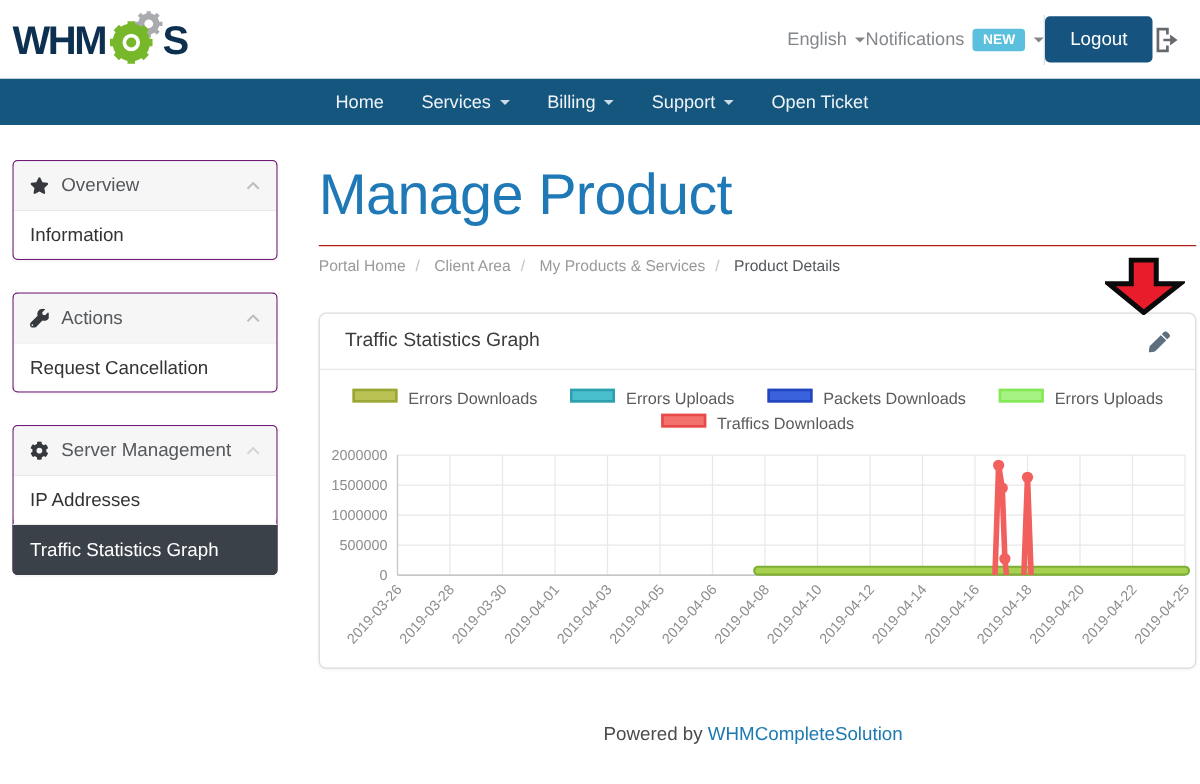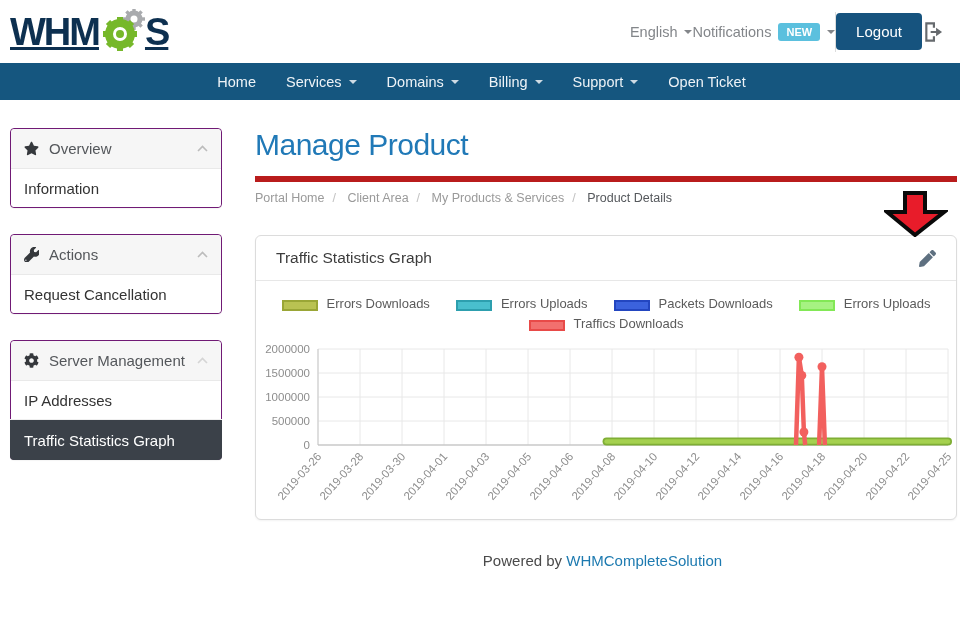--- a/index.html
+++ b/index.html
@@ -9,21 +9,21 @@
     --logo-navy:#0d3050; --logo-green:#76b82a; --logo-gray:#a9abae;
   }
   *{box-sizing:border-box;}
   html,body{margin:0;padding:0;}
   body{width:960px;height:627px;overflow:hidden;background:#fff;
        font-family:"Liberation Sans",sans-serif;-webkit-font-smoothing:antialiased;}
 
   
   .top{height:63px;display:flex;align-items:center;justify-content:space-between;padding:0 12px 0 10px;background:#fff;}
   .logo{display:flex;align-items:center;cursor:pointer;}
-  .logo .ltr{font-size:38px;font-weight:bold;color:var(--logo-navy);letter-spacing:-2px;line-height:1;text-decoration:underline;}
+  .logo .ltr{font-size:32px;font-weight:bold;color:var(--logo-navy);letter-spacing:-2px;line-height:1;}
   .logo svg{margin:0 -1px 0 1px;}
   .top-right{display:flex;align-items:center;}
   .top-link{font-size:14.5px;color:#83868a;cursor:pointer;display:flex;align-items:center;gap:7px;}
   .caret{display:inline-block;width:0;height:0;border-left:4px solid transparent;border-right:4px solid transparent;border-top:4px solid #83868a;}
   .badge-new{background:var(--new-badge-bg);color:#fff;font-size:11px;font-weight:bold;padding:3px 8px;border-radius:3px;}
   .vdiv{width:1px;height:40px;background:#dcdcdc;}
   .btn-logout{background:var(--logout-bg);color:#fff;font-size:15px;border:none;border-radius:4px;padding:10px 20px;cursor:pointer;font-family:inherit;}
   .signout{cursor:pointer;display:flex;align-items:center;}
 
   
@@ -41,43 +41,43 @@
   
   .spanel{border:1px solid #701a75;border-radius:4px;margin-bottom:26px;box-shadow:0 1px 1px rgba(0,0,0,.04);background:#fff;}
   .spanel-hd{background:#f6f6f6;padding:11px 13px;color:#54575b;font-size:15px;display:flex;align-items:center;gap:10px;cursor:pointer;border-bottom:1px solid #e9e9e9;border-radius:4px 4px 0 0;}
   .spanel-hd .chev{margin-left:auto;}
   .sicon{width:15px;height:15px;fill:#35383c;flex-shrink:0;}
   .p-item{padding:10.5px 13px;font-size:15px;color:#333;cursor:pointer;background:#fff;border-radius:0 0 4px 4px;}
   .p-item + .p-item{border-top:1px solid #efefef;}
   .p-item.active{background:var(--active-item-bg);color:#fff;margin:0 -1px -1px;padding:11.5px 14px;}
 
   
-  h1{font-size:30px;font-weight:normal;color:var(--heading-blue);margin:0;padding:0 0 14px;border-bottom:6px solid #b91c1c;letter-spacing:-0.5px;}
+  h1{font-size:46px;font-weight:normal;color:var(--heading-blue);margin:0;padding:0 0 14px;border-bottom:1px solid #b91c1c;letter-spacing:-0.5px;}
   .breadcrumb{font-size:12.5px;color:#9a9a9a;margin-top:9px;}
   .breadcrumb a{color:#9a9a9a;text-decoration:none;cursor:pointer;}
   .breadcrumb .sep{margin:0 8px;color:#c2c2c2;}
   .breadcrumb .active{color:#55585c;}
 
   .card{margin-top:30px;border:1px solid #dcdcdc;border-radius:6px;box-shadow:0 1px 2px rgba(0,0,0,.05);position:relative;background:#fff;}
   .card-hd{display:flex;justify-content:space-between;align-items:center;padding:13px 20px;border-bottom:1px solid #e7e7e7;}
   .card-title{font-size:15.5px;color:#3c3c3c;font-weight:500;}
   .edit-btn{cursor:pointer;display:flex;align-items:center;}
   .edit-btn svg{width:17px;height:17px;fill:#5e7080;}
   .red-arrow{position:absolute;top:-45px;right:8px;width:64px;height:46px;}
   .red-arrow path{fill:var(--arrow-red);stroke:#0a0a0a;stroke-width:4;stroke-linejoin:miter;}
 
   .card-body{padding:10px 4px 4px;}
   .legend-row{display:flex;justify-content:center;align-items:center;gap:26px;margin:5px 0;}
-  .legend-item{display:flex;align-items:flex-end;gap:9px;font-size:13px;color:#5b5b5b;cursor:pointer;}
+  .legend-item{display:flex;align-items:flex-start;gap:9px;font-size:13px;color:#5b5b5b;cursor:pointer;}
   .swatch{width:36px;height:11px;border:2px solid;display:inline-block;}
   .chart-wrap{margin-top:8px;}
   #traffic-chart{display:block;}
   #traffic-chart .tick{font-family:"Liberation Sans",sans-serif;font-size:11.5px;fill:#8d8d8d;}
 
-  .footer{width:695px;margin:32px 0 0 255px;text-align:center;font-size:15px;color:#4a4a4a;}
+  .footer{width:695px;margin:44px 0 0 255px;text-align:center;font-size:15px;color:#4a4a4a;}
   .footer a{color:var(--link-blue);text-decoration:none;cursor:pointer;}
 </style>
 </head>
 <body>
 
 <div class="top">
   <div class="logo">
     <span class="ltr">WHM</span>
     <svg width="46" height="46" viewBox="0 0 46 46">
 
@@ -133,24 +133,20 @@
     </span>
   </div>
 </div>
 
 <div class="nav">
   <a>
       <span>Home</span>
     </a>
   <a>
       <span>Services</span>
-      <span class="caret"></span>
-    </a>
-  <a>
-      <span>Domains</span>
       <span class="caret"></span>
     </a>
   <a>
       <span>Billing</span>
       <span class="caret"></span>
     </a>
   <a>
       <span>Support</span>
       <span class="caret"></span>
     </a>

